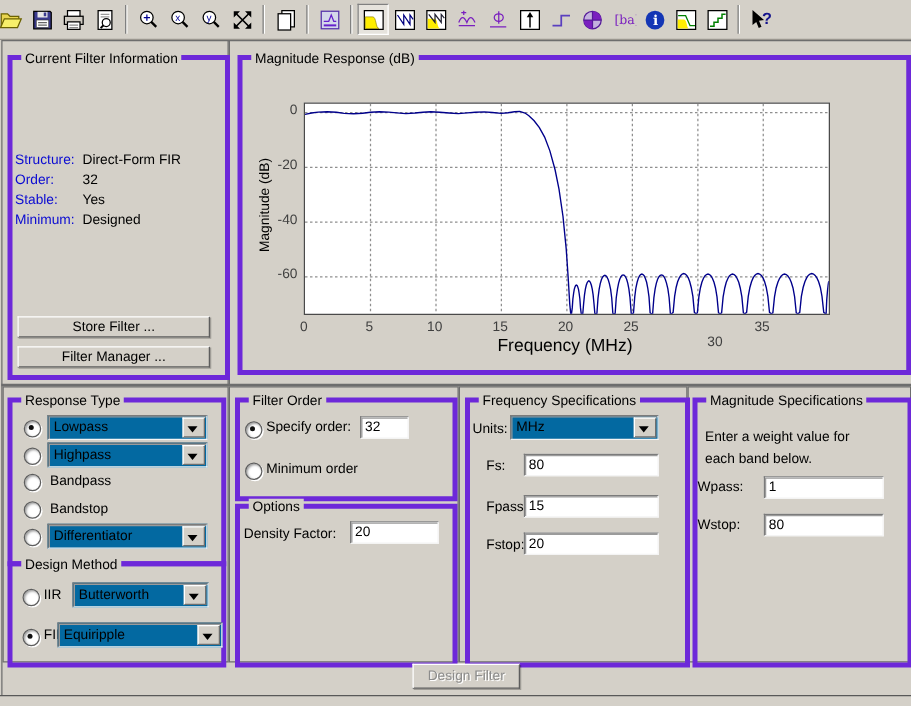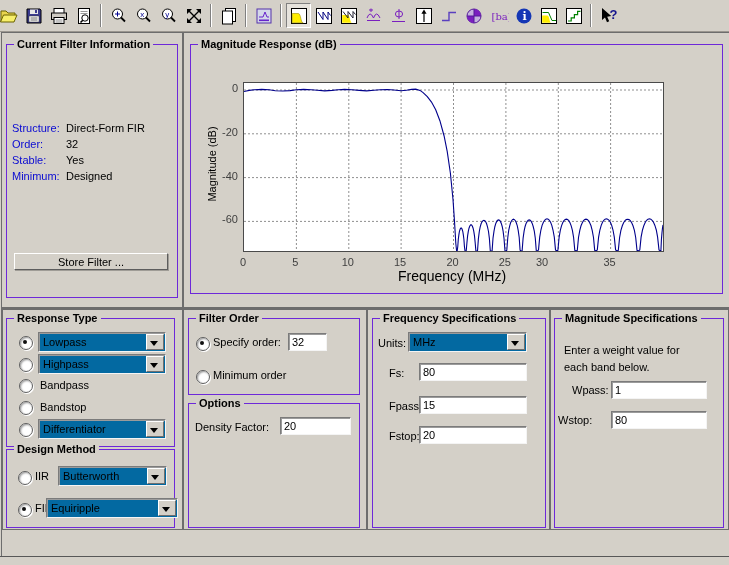--- a/index.html
+++ b/index.html
@@ -9,21 +9,21 @@
   #toolbar{position:absolute;left:0;top:0;width:729px;height:31px;display:flex;
     align-items:center;background:#d4d0c8;border-bottom:1px solid #9a968f;}
   .tb{width:25px;height:25px;display:flex;align-items:center;justify-content:center;
     background:transparent;border:1px solid transparent;padding:0;flex:0 0 auto;}
   .tb.pressed{border-color:#808080 #ffffff #ffffff #808080;background:#e6e3dd;}
   .sep{flex:0 0 auto;width:0;height:23px;margin:0 4px;border-left:1px solid #808080;
     border-right:1px solid #ffffff;}
   
   .frame{position:absolute;border:1px solid #6d6d6d;}
   
-  .gb{position:absolute;border:1px solid #6d28d9;font-weight:bold;}
+  .gb{position:absolute;border:4px solid #6d28d9;}
   .gb>.legend{position:absolute;top:-8px;left:7px;background:#d4d0c8;padding:0 3px;
     font-size:11px;line-height:14px;color:#000;white-space:nowrap;}
   .lbl{position:absolute;font-size:11px;color:#000;white-space:nowrap;}
   .blue{color:#0a0ad2;}
   
   .btn95{position:absolute;background:#d4d0c8;border:1px solid;
     border-color:#ffffff #5d5d5d #5d5d5d #ffffff;box-shadow:1px 1px 0 rgba(0,0,0,.25);
     font-family:"Liberation Sans",sans-serif;font-size:11px;color:#000;}
   .btn95.disabled{color:#8c8c8c;text-shadow:1px 1px 0 #fff;}
   .fieldin{position:absolute;box-sizing:border-box;height:18px;background:#fff;
@@ -243,20 +243,21 @@
   </div>
   <span class="lbl blue" style="left:12px;top:122px;">Structure:</span>
   <span class="lbl" style="left:66px;top:122px;">Direct-Form FIR</span>
   <span class="lbl blue" style="left:12px;top:138px;">Order:</span>
   <span class="lbl" style="left:66px;top:138px;">32</span>
   <span class="lbl blue" style="left:12px;top:154px;">Stable:</span>
   <span class="lbl" style="left:66px;top:154px;">Yes</span>
   <span class="lbl blue" style="left:12px;top:170px;">Minimum:</span>
   <span class="lbl" style="left:66px;top:170px;">Designed</span>
   <button class="btn95" style="left:14px;top:253px;width:154px;height:17px;">Store Filter ...</button>
+  <button class="btn95" style="left:14px;top:277px;width:154px;height:17px;">Filter Manager ...</button>
 
   <div class="gb" style="left:190px;top:44px;width:531px;height:248px;">
     <span class="legend">Magnitude Response (dB)</span>
   </div>
   <div id="chart">
     <div class="ylab">Magnitude (dB)</div>
     <div id="plot">
       <svg id="plot-svg" width="419" height="168" viewBox="0 0 419 168">
           <line class="grid" x1="52.4" y1="0" x2="52.4" y2="168"></line>
           <line class="grid" x1="104.8" y1="0" x2="104.8" y2="168"></line>
@@ -278,21 +279,21 @@
         <div class="ytick" style="top: 125.623px;">-40</div>
         <div class="ytick" style="top: 169.43px;">-60</div>
       </div>
     <div id="xticks">
         <div class="xtick" style="left: 53px;">0</div>
         <div class="xtick" style="left: 105.375px;">5</div>
         <div class="xtick" style="left: 157.75px;">10</div>
         <div class="xtick" style="left: 210.125px;">15</div>
         <div class="xtick" style="left: 262.5px;">20</div>
         <div class="xtick" style="left: 314.875px;">25</div>
-        <div class="xtick" style="left: 352px;">30</div>
+        <div class="xtick" style="left: 382px; margin-top: 12px;">30</div>
         <div class="xtick" style="left: 419.625px;">35</div>
       </div>
     <div class="xlab">Frequency (MHz)</div>
   </div>
 
   <div class="gb" style="left:6px;top:318px;width:167px;height:127px;">
     <span class="legend">Response Type</span>
   </div>
   <span class="radio on" style="left:19px;top:336px;"></span>
   <div class="combo" style="left:38px;top:332px;width:128px;">
@@ -358,19 +359,20 @@
   <span class="lbl" style="left:389px;top:400px;">Fpass:</span>
   <input class="fieldin" style="left: 419px; top: 396px; width: 108px;" value="15">
   <span class="lbl" style="left:389px;top:430px;">Fstop:</span>
   <input class="fieldin" style="left: 419px; top: 426px; width: 108px;" value="20">
 
   <div class="gb" style="left:554px;top:318px;width:168px;height:208px;">
     <span class="legend">Magnitude Specifications</span>
   </div>
   <span class="lbl" style="left:564px;top:344px;">Enter a weight value for</span>
   <span class="lbl" style="left:564px;top:361px;">each band below.</span>
-  <span class="lbl" style="left:558px;top:384px;margin-left:14px;">Wpass:</span>
+  <span class="lbl" style="left:558px;top:384px;">Wpass:</span>
   <input class="fieldin" style="left: 611px; top: 381px; width: 96px;" value="1">
   <span class="lbl" style="left:558px;top:414px;">Wstop:</span>
   <input class="fieldin" style="left: 611px; top: 411px; width: 96px;" value="80">
 
+  <button class="btn95 disabled" style="left:330px;top:531px;width:86px;height:20px;">Design Filter</button>
   <div id="statusbar"></div>
 </div>
 
 </body></html>

